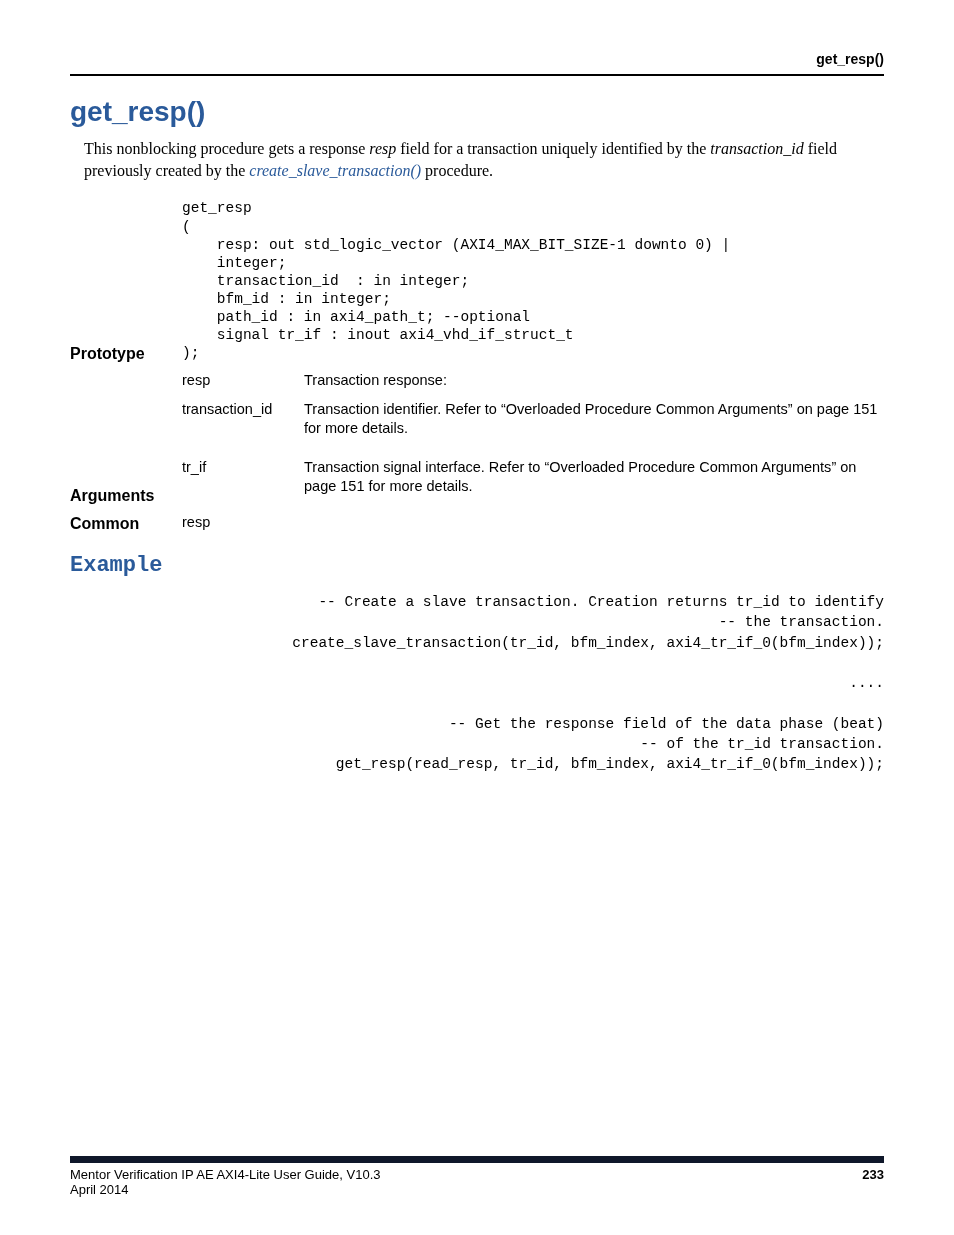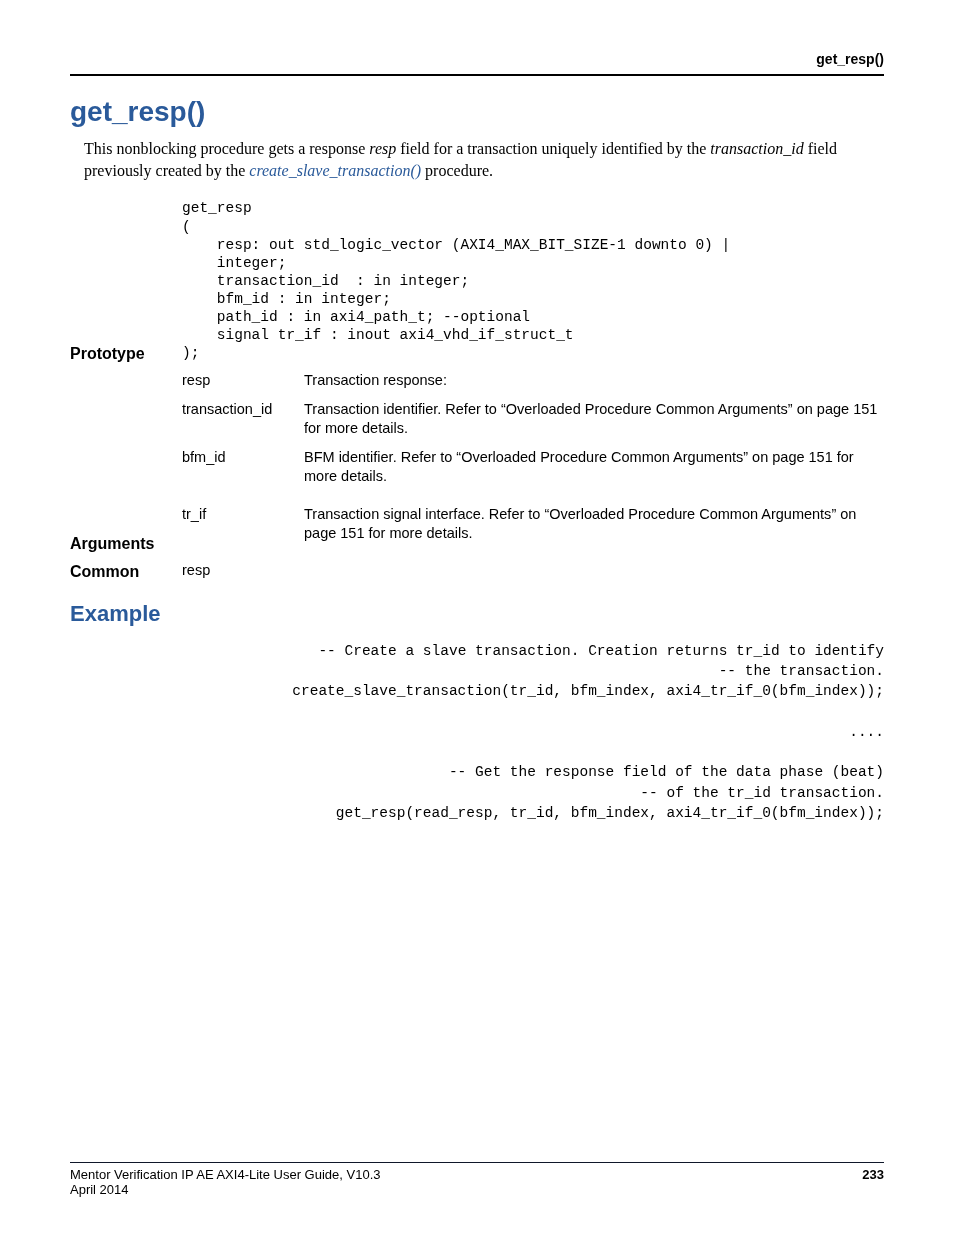--- a/index.html
+++ b/index.html
@@ -77,40 +77,40 @@
     flex: 1;
     font-family: Arial, Helvetica, sans-serif;
     font-size: 14.5px;
     line-height: 1.3;
   }
   .indent-block {
     margin: 8px 0 8px 28px;
   }
   .link-blue { color: #000000; }
   h2.example-title {
-    font-family: Liberation Sans, sans-serif;
+    font-family: Liberation Mono, monospace;
     font-size: 22px;
     font-weight: bold;
     color: #2a5a9a;
     margin: 20px 0 14px 0;
   }
   pre.example-code {
     font-family: "Courier New", Courier, monospace;
     font-size: 14.5px;
     line-height: 1.4;
     white-space: pre;
     margin-left: 14px;
     text-align: right;
   }
   .footer {
     position: absolute;
     left: 70px;
     right: 70px;
     bottom: 38px;
-    border-top: 1px solid #0f172a;
+    border-top: 7px solid #0f172a;
     padding-top: 4px;
     font-family: Arial, Helvetica, sans-serif;
     font-size: 13px;
     display: flex;
     justify-content: space-between;
   }
   .footer .pnum { font-weight: bold; }
 </style>
 </head>
 <body>
@@ -152,26 +152,20 @@
       </div>
     </div>
 
     <div class="arg-row">
       <div class="arg-name">transaction_id</div>
       <div class="arg-desc">
         <span>Transaction identifier. Refer to “</span><a class="link-blue">Overloaded Procedure Common Arguments</a><span>” on page 151 for more details.</span>
       </div>
     </div>
 
-    <div class="arg-row">
-      <div class="arg-name">bfm_id</div>
-      <div class="arg-desc">
-        <span>BFM identifier. Refer to “</span><a class="link-blue">Overloaded Procedure Common Arguments</a><span>” on page 151 for more details.</span>
-      </div>
-    </div>
 
     <div class="arg-row">
     </div>
 
     <div class="arg-row">
       <div class="arg-name">tr_if</div>
       <div class="arg-desc">
         <span>Transaction signal interface. Refer to “</span><a class="link-blue">Overloaded Procedure Common Arguments</a><span>” on page 151 for more details.</span>
       </div>
     </div>

